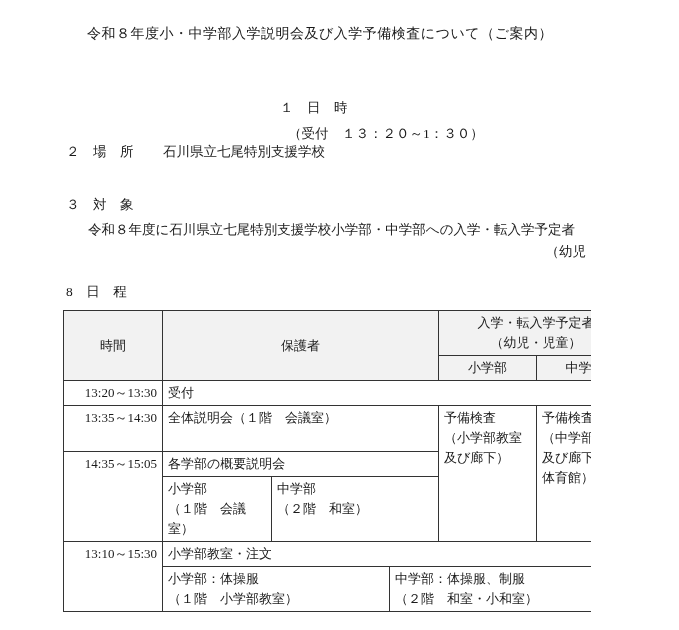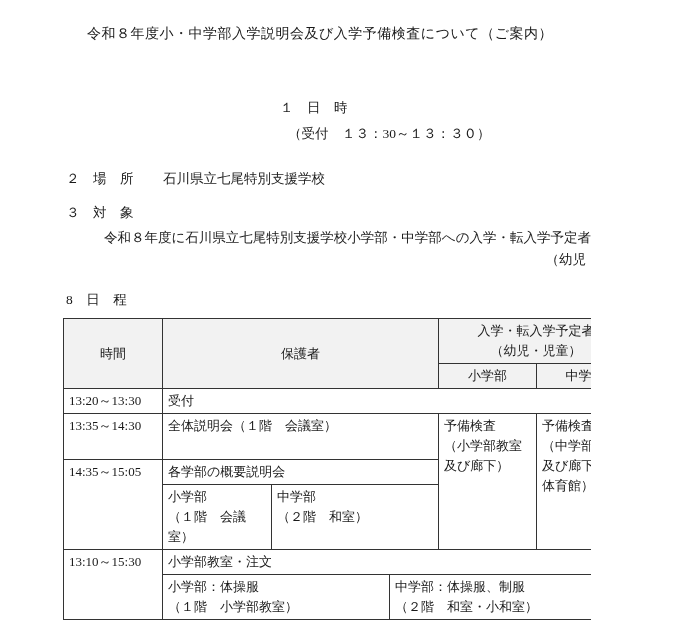--- a/index.html
+++ b/index.html
@@ -18,23 +18,23 @@
     width: 640px;
     text-align: center;
     font-size: 14px;
     letter-spacing: 0.5px;
   }
   .sec-row { display: flex; margin-left: 66px; line-height: 18px; }
   .sec-label { width: 97px; flex: 0 0 97px; }
   .sec-value { flex: 1; }
   .sec1 { margin-top: 56px; justify-content: center; }
   .reception-line { margin-left: 288px; margin-top: 8px; line-height: 18px; }
-  .sec2 { margin-top: 27px; }
-  .sec3 { margin-top: 16px; }
-  .target-line1 { margin-left: 88px; margin-top: 7px; line-height: 18px; text-align: right; }
+  .sec2 { }
+  .sec3 { margin-top: 35px; }
+  .target-line1 { margin-left: 88px; margin-top: 7px; line-height: 18px; }
   .target-line2 { width: 640px; text-align: right; margin-top: 4px; line-height: 18px; }
   .sec4 { margin-top: 22px; }
   table.schedule {
     margin: 9px 0 0 63px;
     border-collapse: collapse;
     table-layout: fixed;
     width: 570px;
     font-size: 13px;
   }
   table.schedule th, table.schedule td {
@@ -43,34 +43,34 @@
     vertical-align: top;
     line-height: 20px;
     font-weight: normal;
     overflow: hidden;
   }
   table.schedule th {
     background: #f2f2f2;
     text-align: center;
     vertical-align: middle;
   }
-  td.time { text-align: left; padding: 1px 2px; }
+  td.time { text-align: right; padding: 1px 2px; }
   .multi { white-space: pre-line; }
 </style>
 </head>
 <body>
 
 <div class="page">
 
   <div class="doc-title">令和８年度小・中学部入学説明会及び入学予備検査について（ご案内）</div>
 
   <div class="sec-row sec1">
     <span class="sec-label">１　日　時</span>
   </div>
-  <div class="reception-line">（受付　１３：30～１３：３０）</div>
+  <div class="reception-line">（受付　１３：２０～1：３０）</div>
 
   <div class="sec-row sec2">
     <span class="sec-label">２　場　所</span>
     <span class="sec-value">石川県立七尾特別支援学校</span>
   </div>
 
   <div class="sec-row sec3">
     <span class="sec-label">３　対　象</span>
   </div>
   <div class="target-line1">令和８年度に石川県立七尾特別支援学校小学部・中学部への入学・転入学予定者</div>

